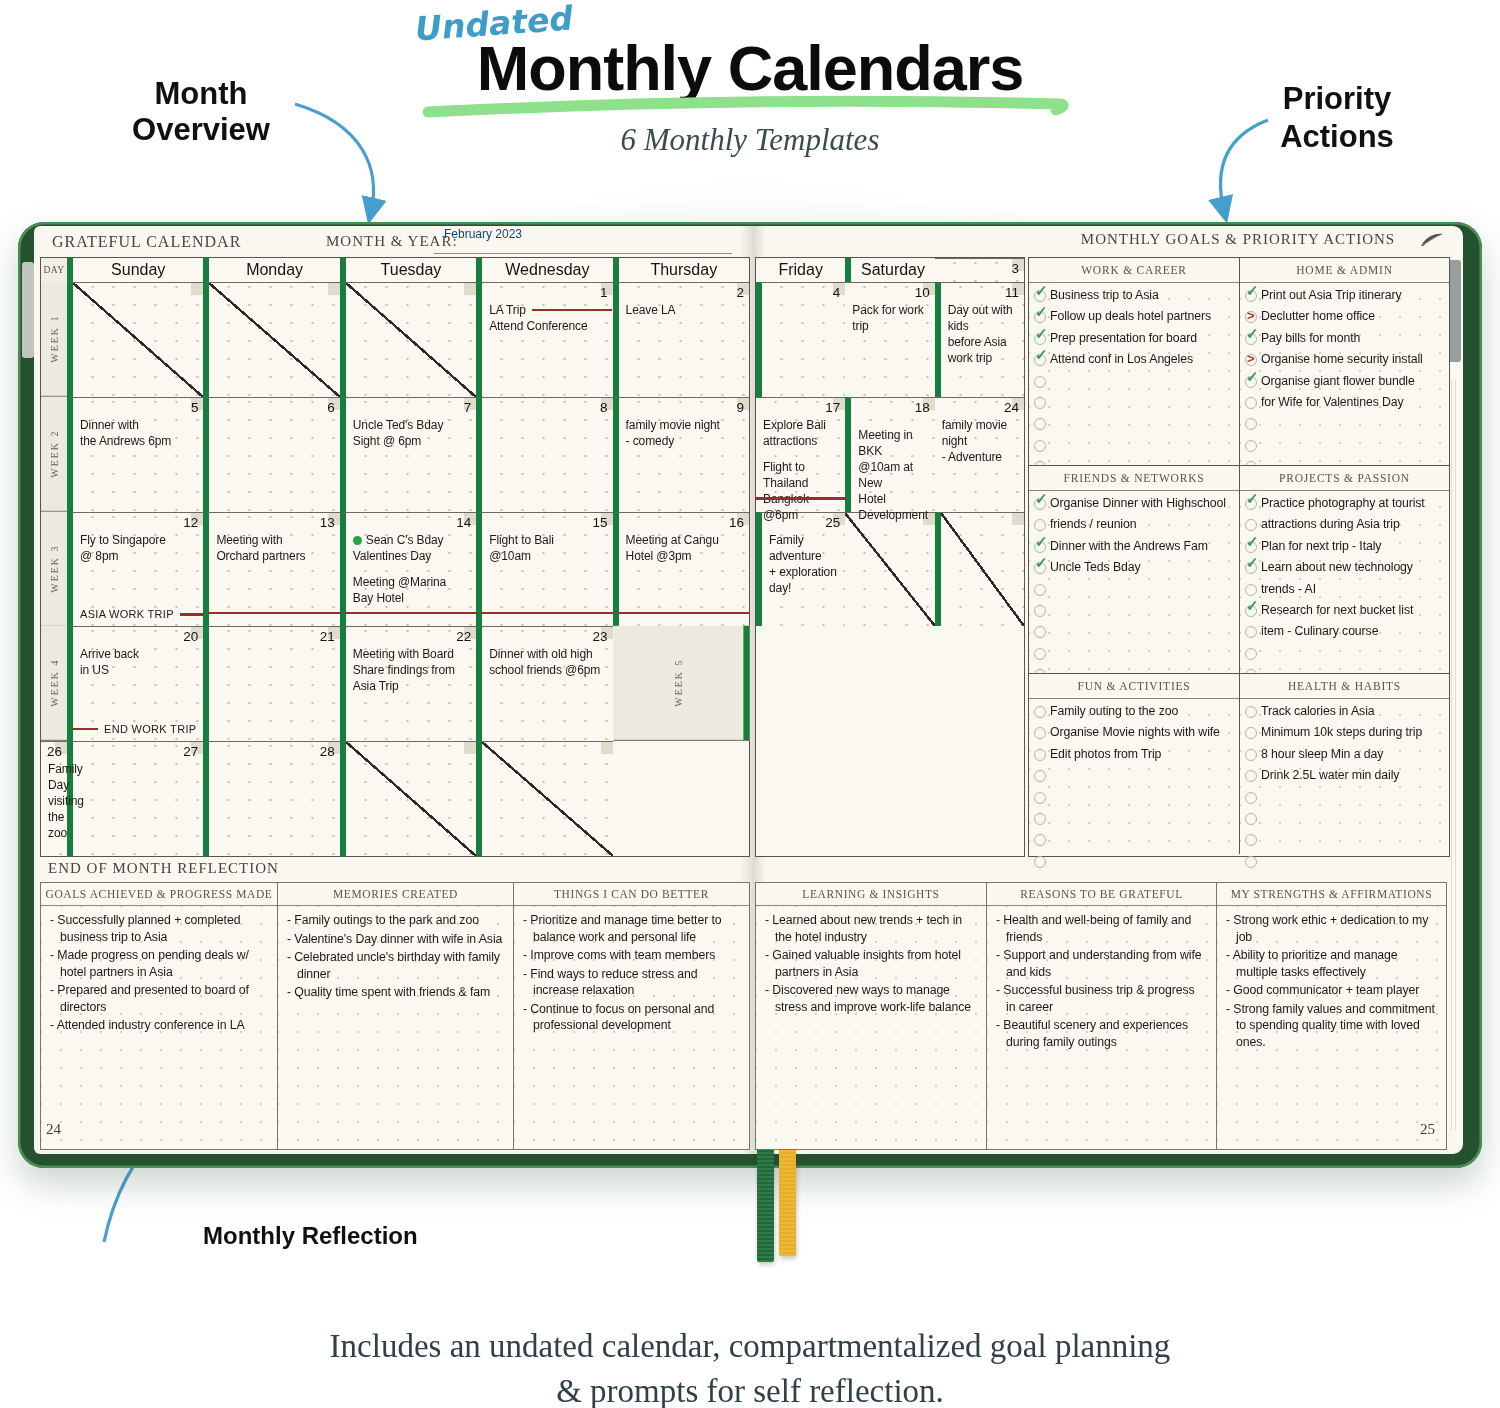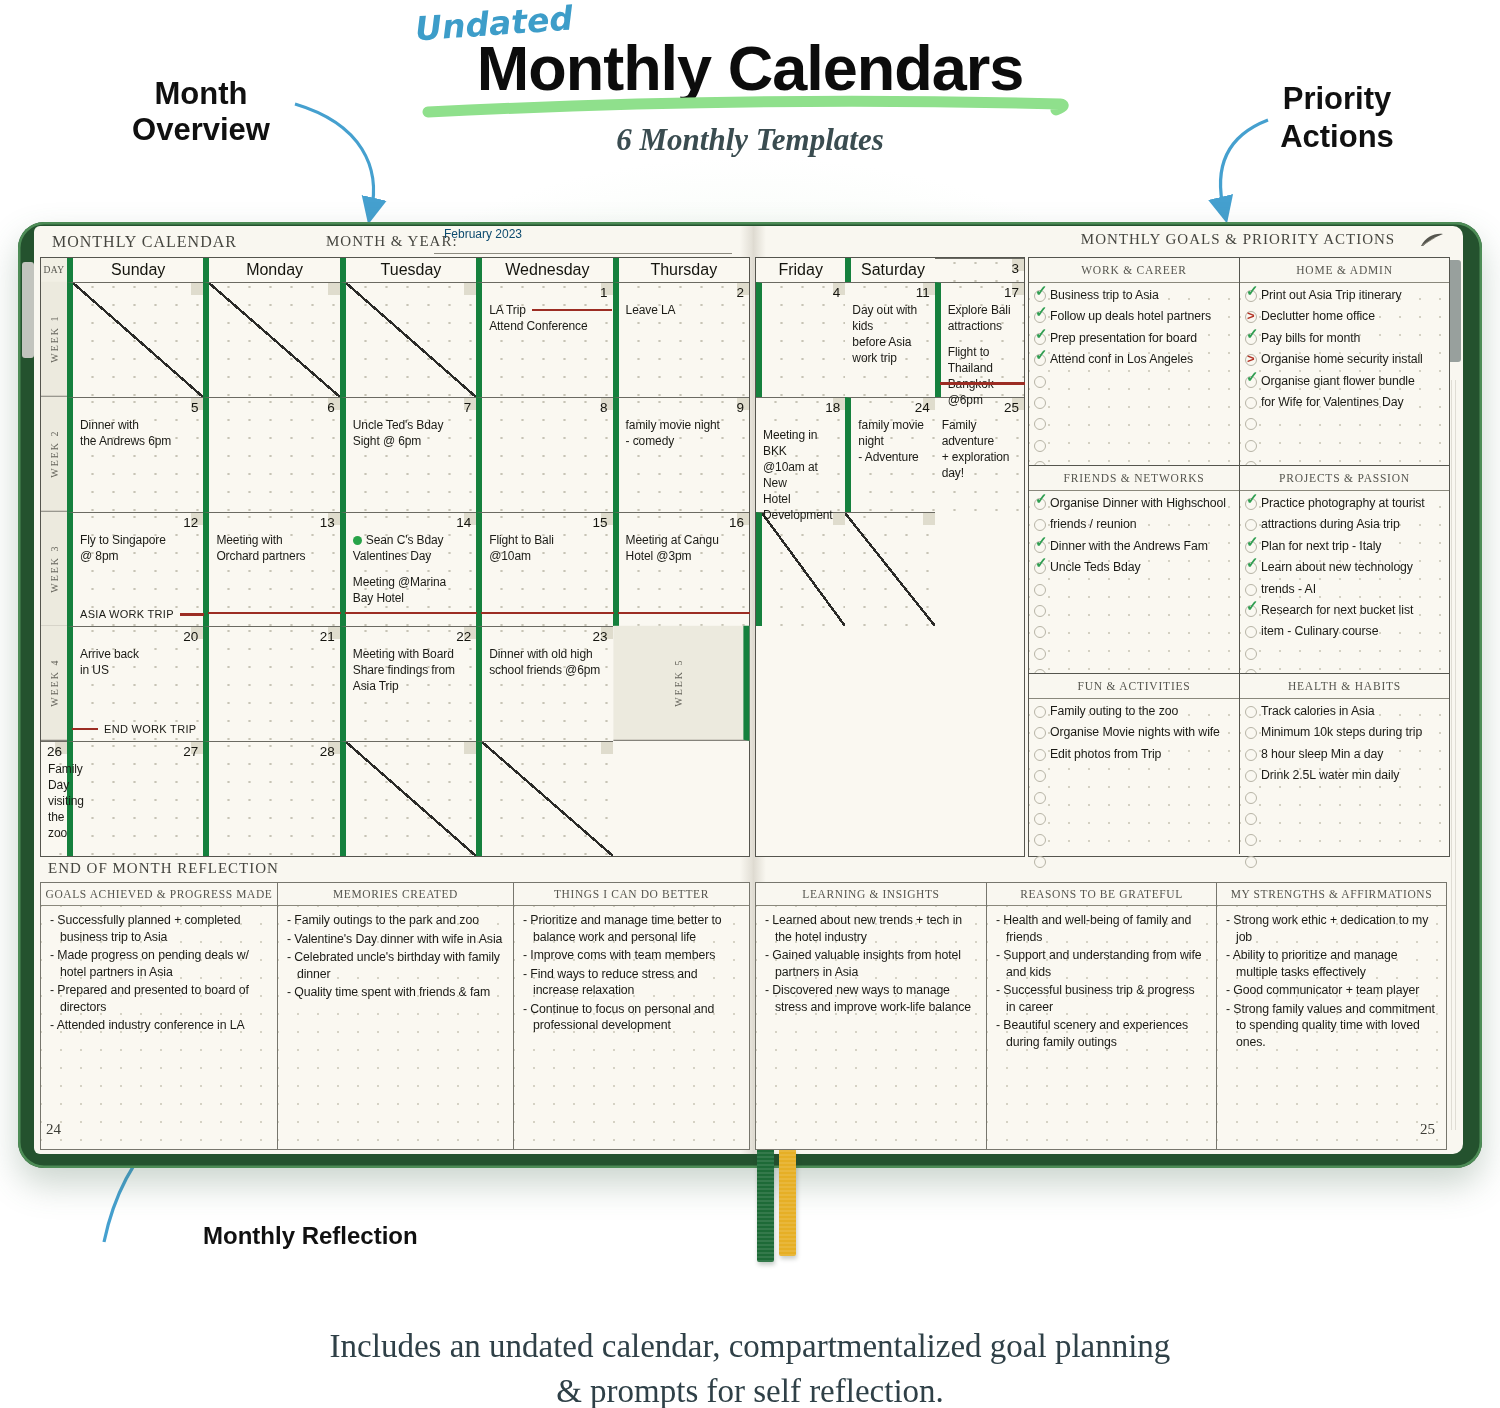--- a/index.html
+++ b/index.html
@@ -6,21 +6,21 @@
   .stage{position:relative;width:1500px;height:1408px;background:#ffffff;overflow:hidden;font-family:"Liberation Sans",sans-serif;}
   .glow{position:absolute;left:20px;top:100px;width:1460px;height:1240px;
     background:radial-gradient(ellipse 52% 48% at 50% 42%, rgba(219,239,219,.95), rgba(236,247,236,.55) 55%, rgba(255,255,255,0) 78%);}
   
   .t-undated{position:absolute;left:415px;top:4px;font-size:33px;font-weight:bold;font-style:italic;
     color:#3d9dc9;transform:rotate(-4deg);font-family:"DejaVu Sans",sans-serif;}
   .t-main{position:absolute;left:0;top:32px;width:1500px;text-align:center;font-size:63px;font-weight:bold;
     color:#0c0c0c;letter-spacing:-1px;}
   .swoosh{position:absolute;left:420px;top:92px;}
   .t-sub{position:absolute;left:0;top:122px;width:1500px;text-align:center;font-family:"Liberation Serif",serif;
-    font-style:italic;font-weight:bold;font-size:31px;color:#3a4c50;}
+    font-style:italic;font-weight:normal;font-size:31px;color:#3a4c50;}
   .annot{position:absolute;font-weight:bold;color:#101010;white-space:pre-line;text-align:center;}
   .a-mo{left:96px;top:76px;width:210px;font-size:31px;line-height:36px;}
   .a-pa{left:1242px;top:80px;width:190px;font-size:31px;line-height:38px;}
   .a-mr{left:203px;top:1222px;width:320px;font-size:24px;text-align:left;}
   .arrows{position:absolute;left:0;top:0;pointer-events:none;}
   .arrowpath{stroke:#45a0cf;stroke-width:3.2;fill:none;}
   
   .book{position:absolute;left:18px;top:222px;width:1464px;height:946px;background:#24522e;border-radius:26px;
     box-shadow:inset 0 0 0 2.5px #4d8c56, 0 16px 34px rgba(70,105,80,.28);}
   .pages{position:absolute;left:16px;top:4px;right:19px;bottom:14px;background:#f9f7f0;border-radius:6px 10px 10px 6px;}
@@ -140,21 +140,21 @@
 
   <div class="book">
     <div class="pages">
       <div class="spine"></div>
     </div>
   </div>
   <div class="tab-left"></div>
   <div class="tab-right"></div>
   <div class="edge-lines"></div>
 
-  <div class="serifcap lp-title">MONTHLY CALENDAR</div>
+  <div class="serifcap lp-title">GRATEFUL CALENDAR</div>
   <div class="serifcap my-label">MONTH &amp; YEAR:</div>
   <div class="my-value">February 2023</div>
   <div class="my-line"></div>
 
   <div class="cal cal-left">
       <div class="corner gc">DAY</div>
       <div class="c hdr gc">Sunday</div>
       <div class="c hdr gc">Monday</div>
       <div class="c hdr gc">Tuesday</div>
       <div class="c hdr gc">Wednesday</div>
@@ -336,20 +336,27 @@
       <div class="c gc">
         <span class="numtab"></span>
         <span class="num">3</span>
       </div>
       <div class="c gc">
         <span class="numtab"></span>
         <span class="num">4</span>
       </div>
       <div class="c gc">
         <span class="numtab"></span>
+        <span class="num">10</span>
+        <div class="entries">
+          <div class="e"><span>Pack for work trip</span></div>
+        </div>
+      </div>
+      <div class="c gc">
+        <span class="numtab"></span>
         <span class="num">11</span>
         <div class="entries">
           <div class="e"><span>Day out with kids</span></div>
           <div class="e"><span>before Asia work trip</span></div>
         </div>
       </div>
       <div class="c gc">
         <span class="numtab"></span>
         <span class="num">17</span>
         <div class="entries">

